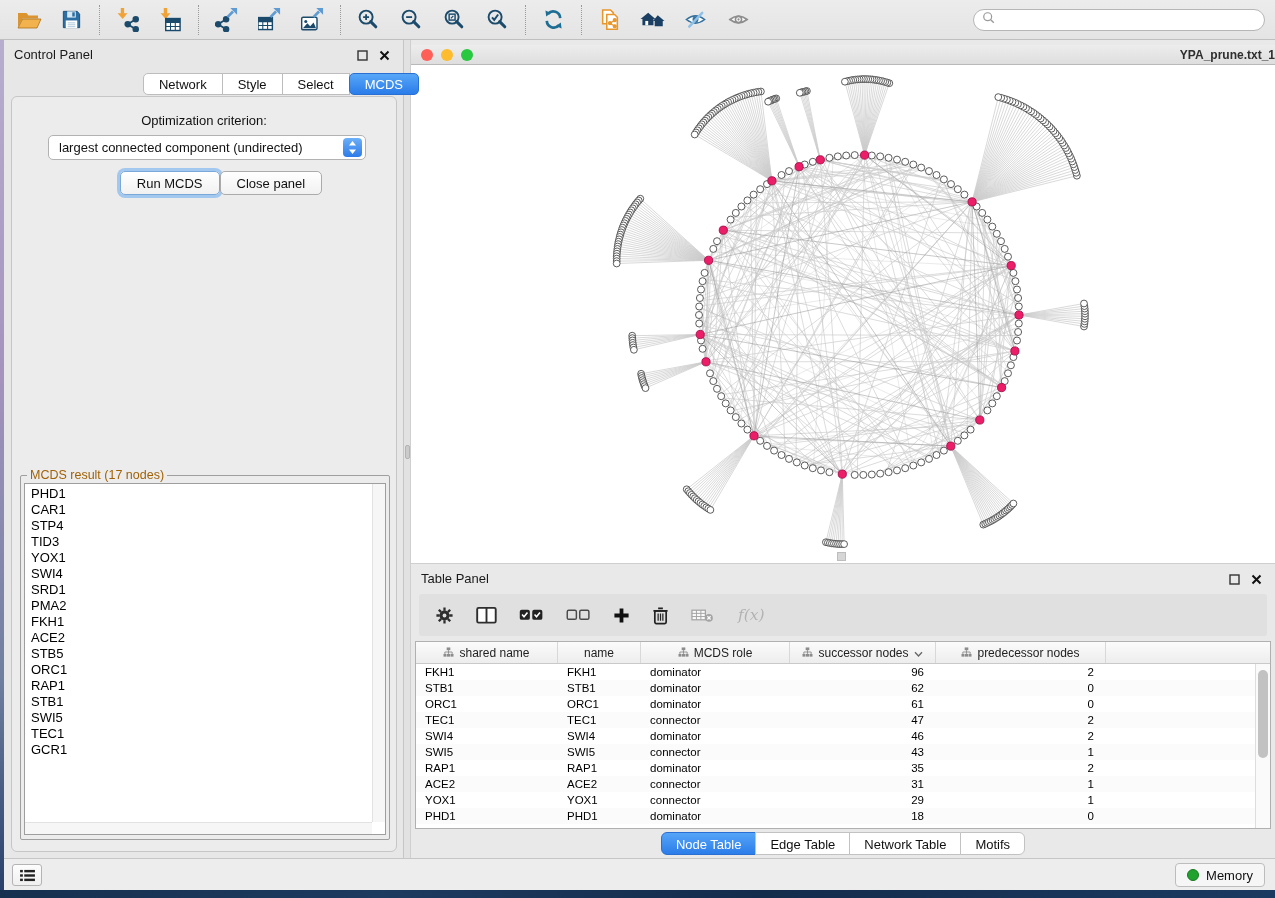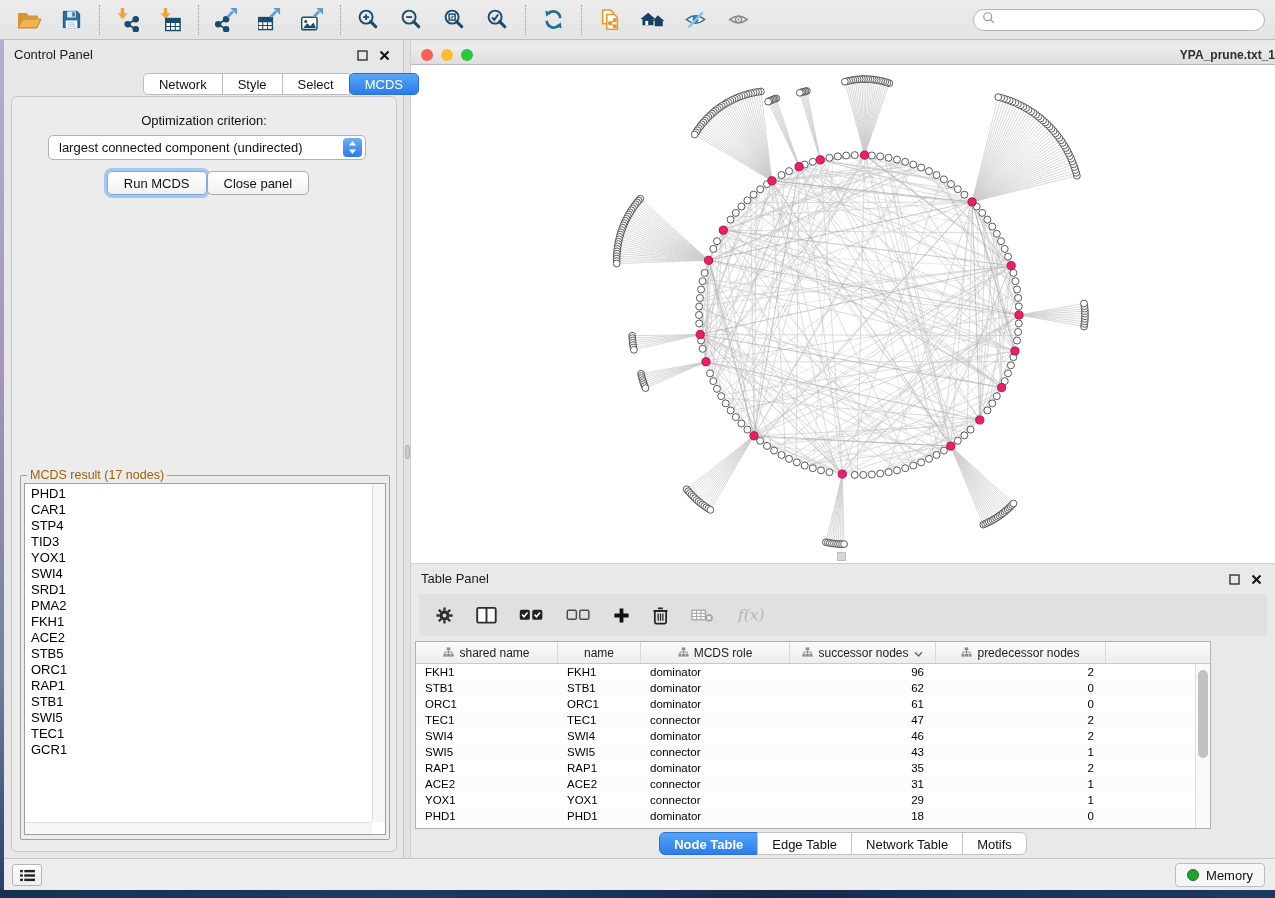--- a/index.html
+++ b/index.html
@@ -47,21 +47,21 @@
   .opt-label { position:absolute; left:0; top:16px; width:100%; text-align:center;
     font-size:13px; color:#111; }
   .dropdown { position:absolute; left:36px; top:38px; width:318px; height:25px;
     background:#fff; border:1px solid #b2b2b2; border-radius:5px; display:flex;
     align-items:center;justify-content:space-between; }
   .dropdown .dd-label { font-size:13px; color:#111; padding-left:10px; flex:1;
     white-space:nowrap; overflow:hidden; }
   .dd-stepper { width:19px; height:19px; margin-right:3px; border-radius:4px;
     background:linear-gradient(#6cb0f8,#2d7be9); display:flex; align-items:center;
     justify-content:center; }
-  .btn-row { position:absolute; left:4px; top:74px; width:100%; display:flex;
+  .btn-row { position:absolute; left:17px; top:74px; width:100%; display:flex;
     justify-content:center; }
   .btn { height:24px; padding:0 16px; font-size:13px; color:#111;
     font-family:"Liberation Sans",sans-serif;
     background:linear-gradient(#ffffff,#f1f1f1); border:1px solid #ababab;
     border-radius:5px; }
   .btn.focused { box-shadow:0 0 0 3px #a3c8f0; border-color:#7aa8d8; }
   .mcds-fieldset { position:absolute; left:8px; top:371px; width:370px; height:372px;
     border:1px solid #9f9f9f; border-radius:2px; background:#ececec; }
   .mcds-fieldset legend { font-size:12.5px; color:#a16207; margin-left:6px; padding:0 3px;margin-top:10px; }
   .mcds-listwrap { position:absolute; left:3px; right:3px; top:1px; bottom:4px;
@@ -93,21 +93,21 @@
     background:#d6d6d6; border:1px solid #bdbdbd; }
 
   
   #table-panel { position:absolute; left:411px; top:563px; width:864px; height:295px;
     background:#e9e9e9; border-top:1px solid #cfcfcf; }
   #tp-toolbar { position:absolute; left:8px; top:30px; width:848px; height:42px;
     background:#e0e0e0; border-radius:3px; display:flex; align-items:center;
     padding-left:16px; gap:22px; }
   .ttbtn { display:flex; align-items:center; justify-content:center; height:30px; }
   .ttbtn.disabled { opacity:.85;justify-content:center; }
-  #tbl-wrap { position:absolute; left:4px; top:77px; width:796px; height:188px;
+  #tbl-wrap { position:absolute; left:4px; top:77px; width:856px; height:188px;
     background:#fff; border:1px solid #b0b0b0; }
   #thead-row { display:flex; height:22px; background:linear-gradient(#fbfbfb,#ededed);
     border-bottom:1px solid #c9c9c9; }
   .th { display:flex; align-items:center; justify-content:center; gap:5px;
     font-size:12px; color:#222; border-right:1px solid #d8d8d8; overflow:hidden; }
   .tr { display:flex; height:16px; }
   .tr.alt { background:#fbfbfb; }
   .td { font-size:11.5px; color:#000; line-height:16px; white-space:nowrap;
     overflow:hidden; }
   .c0{width:142px;} .c1{width:83px;} .c2{width:149px;} .c3{width:146px;} .c4{width:170px;}
@@ -118,21 +118,21 @@
     background:#fafafa; border-left:1px solid #ddd; }
   #tbl-vscroll .thumb { position:absolute; left:2px; top:6px; width:10px; height:88px;
     background:#c2c2c2; border-radius:5px; }
   #tp-tabs { position:absolute; left:0; top:268px; width:100%; display:flex;
     justify-content:center; }
   .tp-tab { height:23px; line-height:23px; padding:0 14px; font-size:13px; color:#111;
     background:#fff; border:1px solid #c2c2c2; margin-left:-1px; }
   .tp-tab:first-child { border-radius:6px 0 0 6px; margin-left:0; }
   .tp-tab:last-child { border-radius:0 6px 6px 0; }
   .tp-tab.active { background:linear-gradient(#55a5f8,#2b7de9); color:#fff;
-    border-color:#2a6fd2;font-weight:bold; }
+    border-color:#2a6fd2; }
 
   
   #status-bar { position:absolute; left:4px; top:858px; width:1271px; height:32px;
     background:#ededed; border-top:1px solid #c6c6c6; }
   .list-btn { position:absolute; left:8px; top:5px; width:30px; height:22px;
     background:linear-gradient(#fdfdfd,#f0f0f0); border:1px solid #b4b4b4;
     border-radius:3px; display:flex; align-items:center; justify-content:center; }
   .memory-btn { position:absolute; right:10px; top:4px; height:24px; padding:0 11px;
     background:#f6f6f6; border:1px solid #bdbdbd; border-radius:4px; display:flex;
     align-items:center; gap:7px; font-size:13px; color:#111; }

